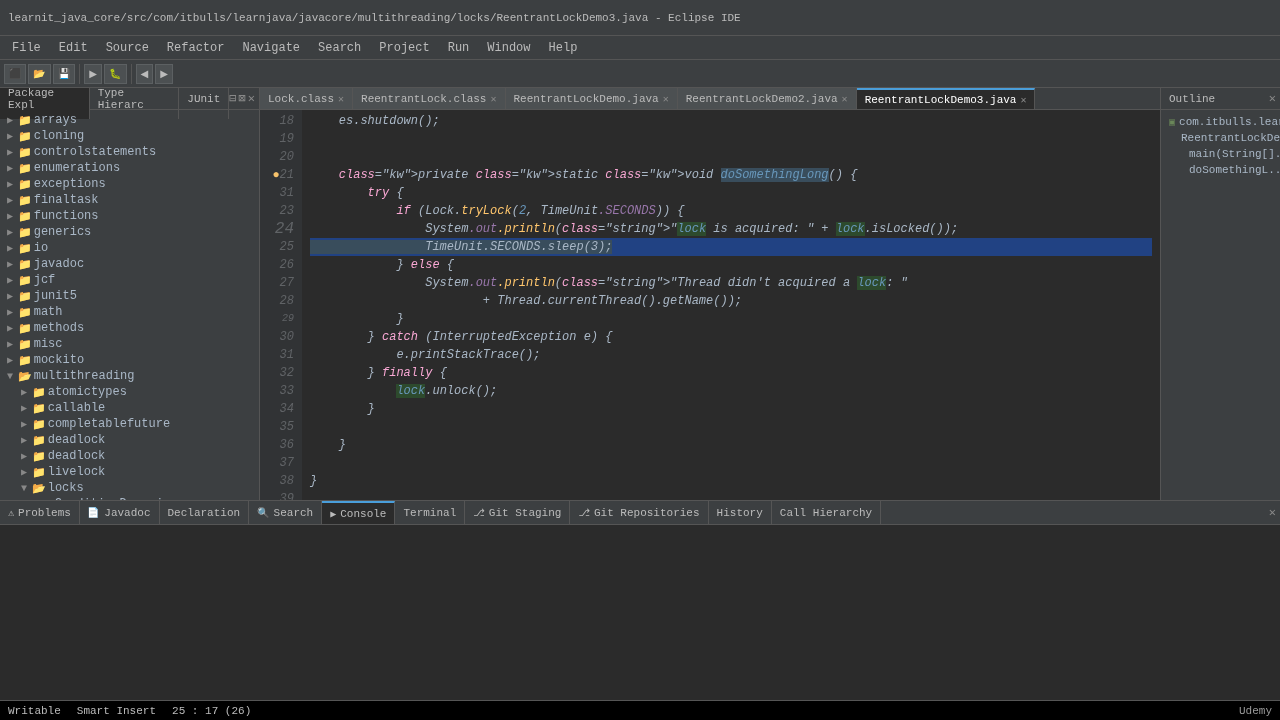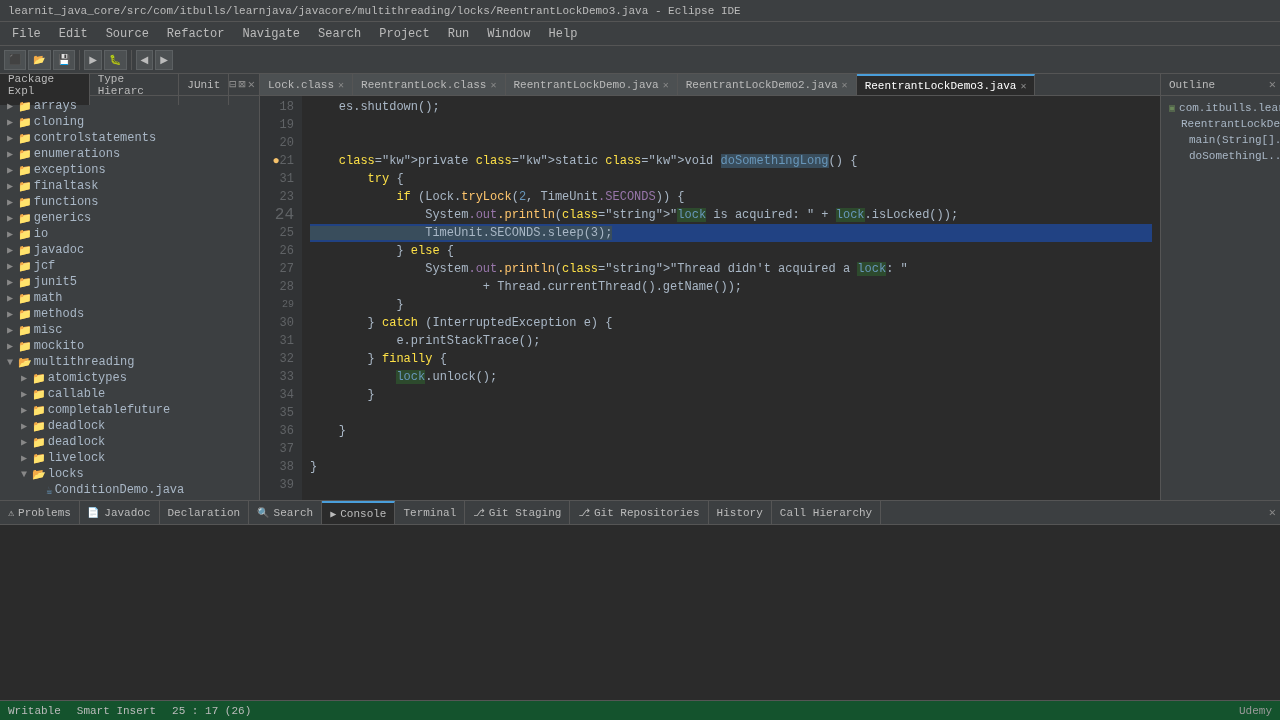--- a/index.html
+++ b/index.html
@@ -1,19 +1,19 @@
 <!DOCTYPE html>
 <html><head>
   <meta charset="utf-8">
   <style>
     * { margin: 0; padding: 0; box-sizing: border-box; }
     body { font-family: 'Consolas', 'Courier New', monospace; font-size: 12px; background: #2b2b2b; color: #a9b7c6; width: 1280px; height: 720px; overflow: hidden; display: flex; flex-direction: column; }
 
     
-    #title-bar { background: #3c3f41; color: #bbb; height: 22px; display: flex; align-items: center; padding: 0 8px; font-size: 11px; border-bottom: 1px solid #555; }
+    #title-bar { background: #3c3f41; color: #bbb; height: 36px; display: flex; align-items: center; padding: 0 8px; font-size: 11px; border-bottom: 1px solid #555; }
 
     
     #menu-bar { background: #3c3f41; height: 24px; display: flex; align-items: center; padding: 0 4px; border-bottom: 1px solid #555; gap: 2px; }
     .menu-item { color: #bbb; font-size: 12px; padding: 2px 8px; cursor: pointer; }
 
     
     #toolbar { background: #3c3f41; height: 28px; display: flex; align-items: center; padding: 0 4px; border-bottom: 1px solid #555; gap: 2px; }
     .toolbar-btn { background: #4c5052; border: 1px solid #5c6062; color: #bbb; font-size: 10px; height: 20px; padding: 0 4px; cursor: pointer; display: flex; align-items: center; }
 
     
@@ -34,21 +34,21 @@
     .tree-item { display: flex; align-items: center; padding: 1px 0; cursor: pointer; white-space: nowrap; }
     .tree-indent { display: inline-block; }
     .tree-arrow { color: #888; font-size: 10px; width: 12px; text-align: center; }
     .tree-icon { font-size: 11px; margin: 0 2px; }
     .tree-label { font-size: 12px; color: #a9b7c6; }
     .folder-icon { color: #dcb67a; }
     .java-icon { color: #6897bb; }
 
     
     #editor-area { flex: 1; display: flex; flex-direction: column; overflow: hidden; }
-    #editor-content { flex: 1; overflow: auto; display: flex; }
+    #editor-content { flex: 1; overflow: auto; display: flex; font-style: italic; }
     #line-numbers { background: #313335; color: #606366; font-size: 12px; padding: 0 8px; text-align: right; user-select: none; min-width: 42px; line-height: 18px; padding-top: 2px; }
     #code-content { flex: 1; padding: 2px 8px; line-height: 18px; white-space: pre; font-size: 12px; overflow-x: auto; }
 
     
     #right-panel { width: 120px; background: #3c3f41; border-left: 1px solid #555; display: flex; flex-direction: column; overflow: hidden; }
     #right-tabs { height: 22px; display: flex; align-items: center; border-bottom: 1px solid #555; }
     .right-tab { font-size: 11px; color: #bbb; padding: 0 8px; height: 22px; display: flex; align-items: center; cursor: pointer; }
     #outline-content { flex: 1; padding: 4px; overflow: auto; }
     .outline-item { font-size: 11px; color: #a9b7c6; padding: 2px 4px; cursor: pointer; display: flex; align-items: center; gap: 4px; }
     .outline-dot { width: 8px; height: 8px; border-radius: 50%; display: inline-block; }
@@ -58,24 +58,24 @@
 
     
     #bottom-panel { height: 200px; background: #2b2b2b; border-top: 1px solid #555; display: flex; flex-direction: column; }
     #bottom-tabs { height: 24px; display: flex; align-items: center; background: #3c3f41; border-bottom: 1px solid #555; overflow: hidden; }
     .bottom-tab { font-size: 11px; color: #bbb; padding: 0 8px; height: 24px; display: flex; align-items: center; cursor: pointer; border-right: 1px solid #555; gap: 4px; }
     .bottom-tab.active { background: #2b2b2b; border-top: 2px solid #4a9eda; }
     .bottom-tab-icon { font-size: 10px; }
     #console-content { flex: 1; padding: 4px 8px; font-size: 12px; color: #a9b7c6; }
 
     
-    #status-bar { height: 20px; background: #14532d; border-top: 1px solid #555; display: flex; align-items: center; justify-content: flex-end; padding: 0 8px; gap: 16px; font-size: 11px; color: #bbb; }
-
-    
-    .kw { color: #fde047; }
+    #status-bar { height: 20px; background: #000000; border-top: 1px solid #555; display: flex; align-items: center; justify-content: flex-end; padding: 0 8px; gap: 16px; font-size: 11px; color: #bbb; }
+
+    
+    .kw { color: #f9a8d4; }
     .method-hl { color: #6897bb; background: #394d5c; }
     .num { color: #6897bb; }
     .cls { color: #a9b7c6; }
     .lock-hl { color: #6897bb; background: #2d4a2d; }
 
     
     ::-webkit-scrollbar { width: 8px; height: 8px; }
     ::-webkit-scrollbar-track { background: #2b2b2b; }
     ::-webkit-scrollbar-thumb { background: #555; border-radius: 4px; }
   </style>

